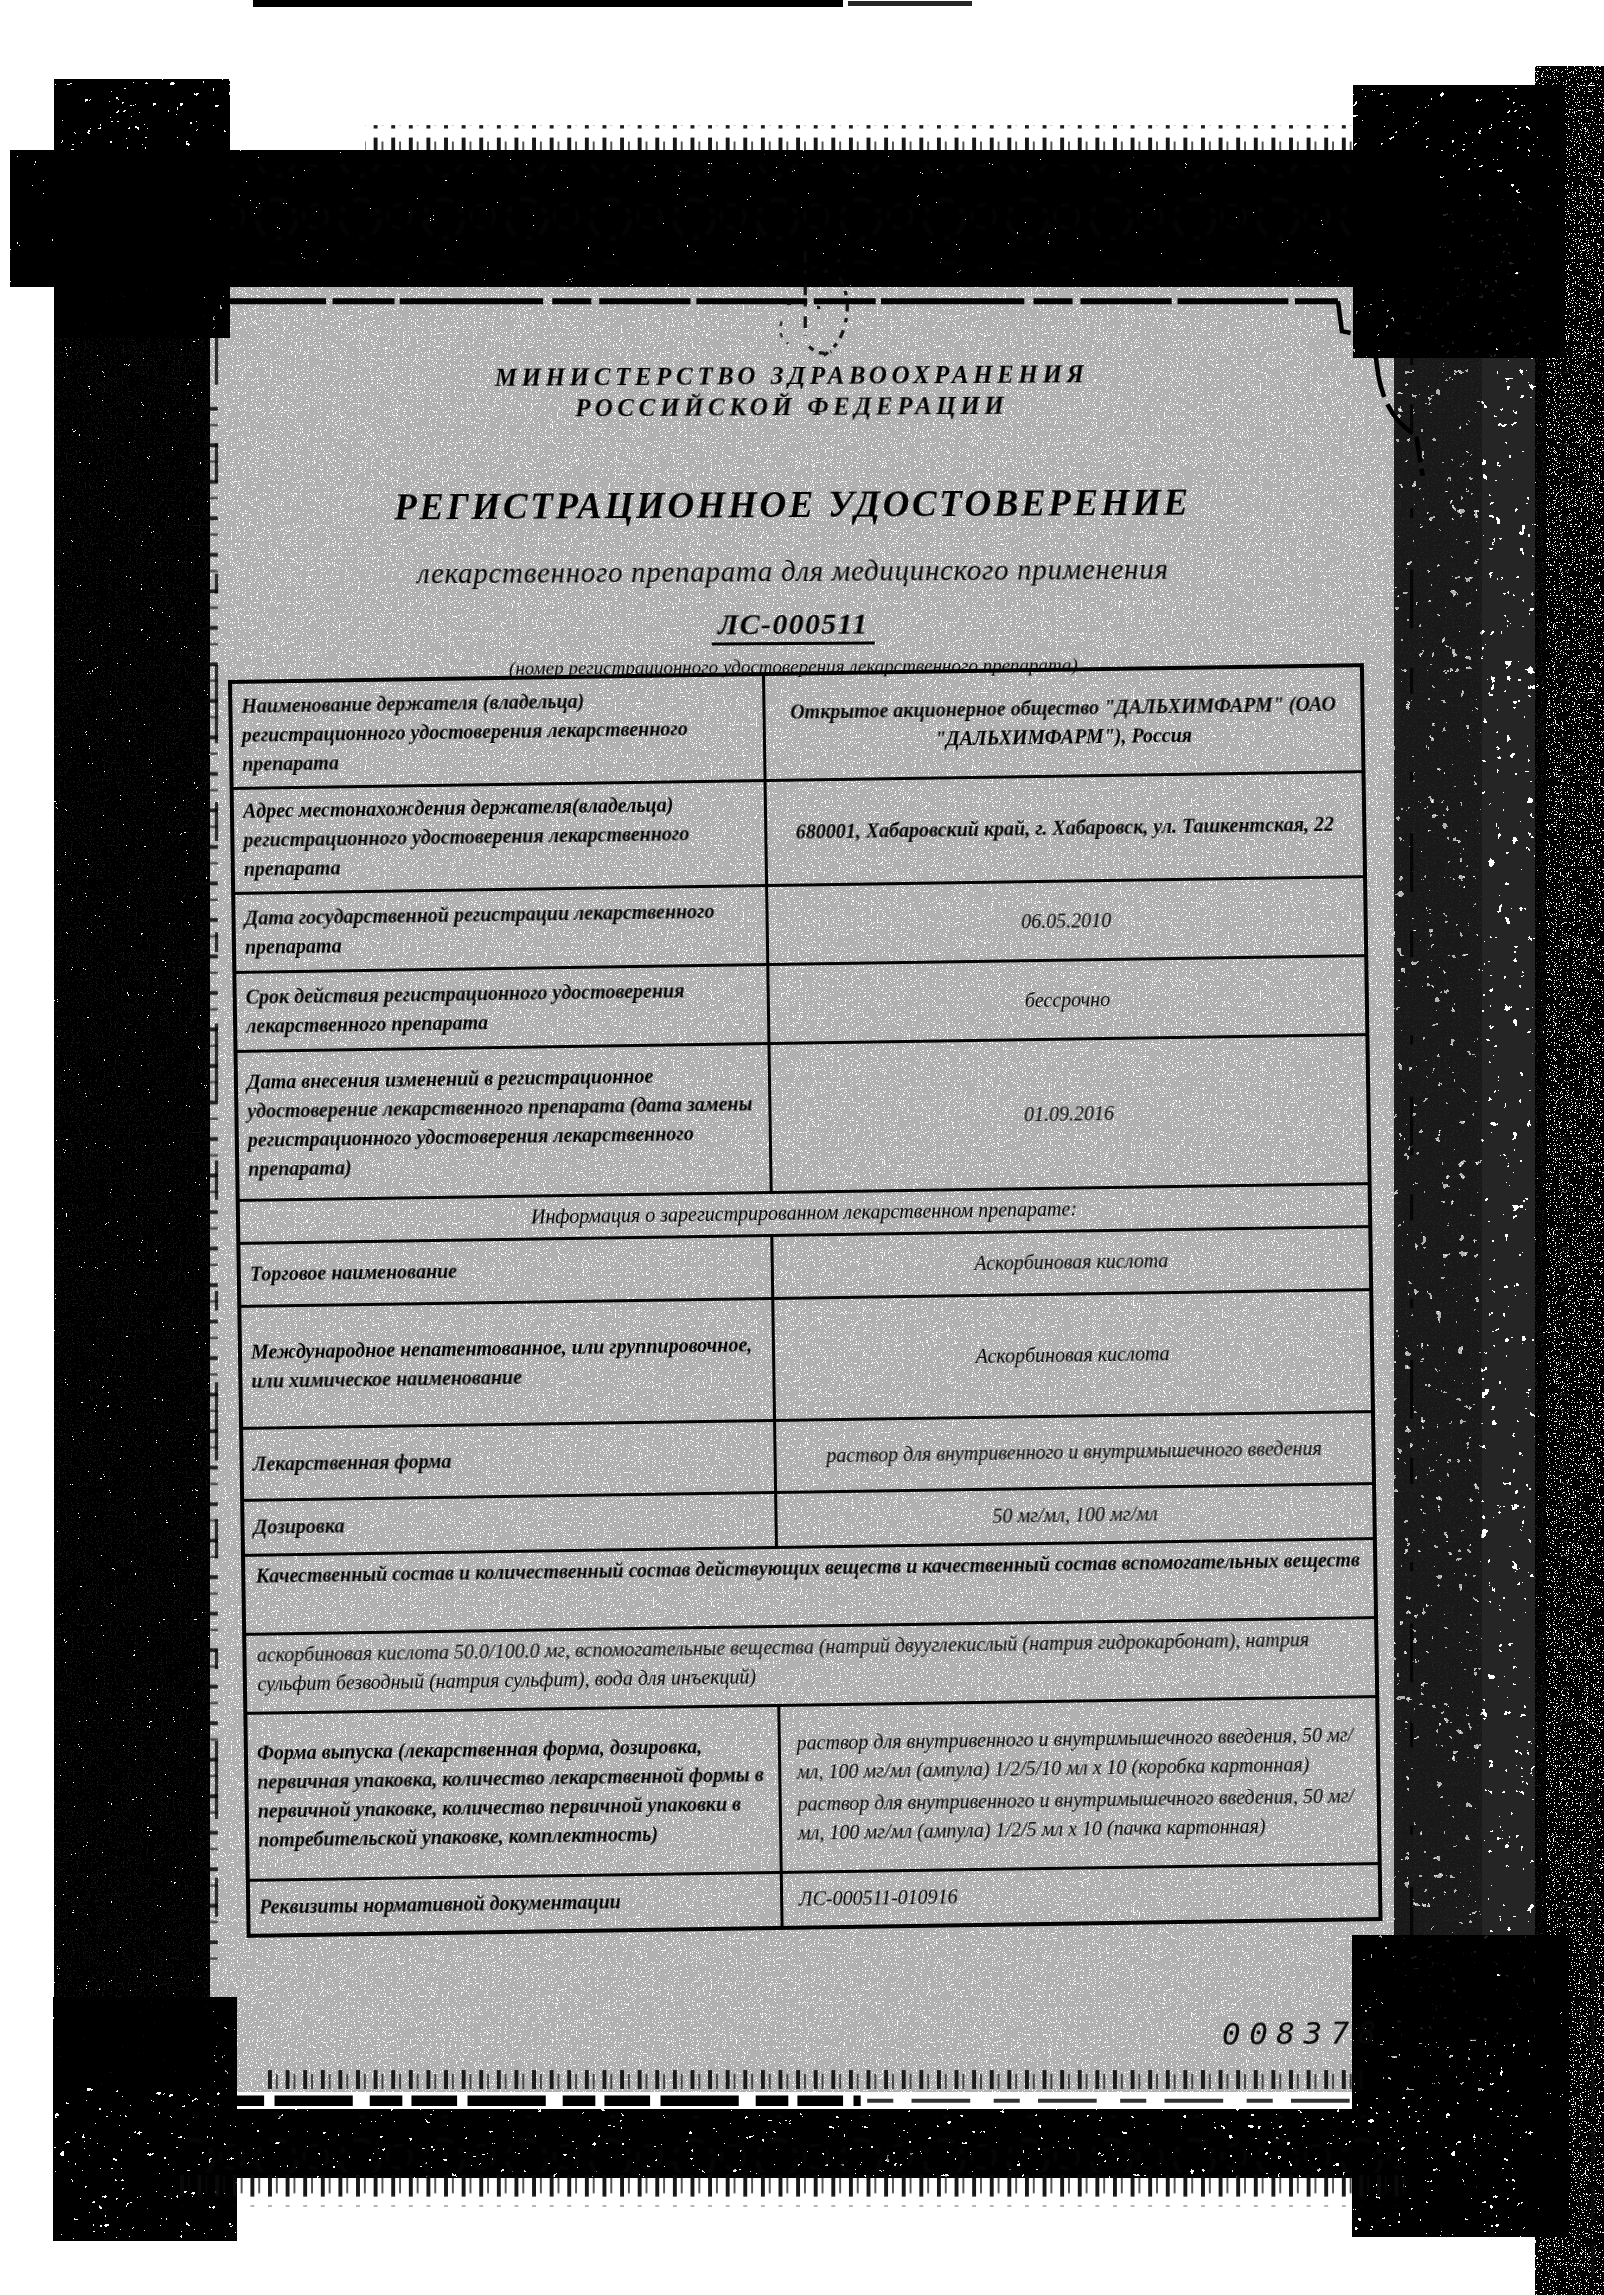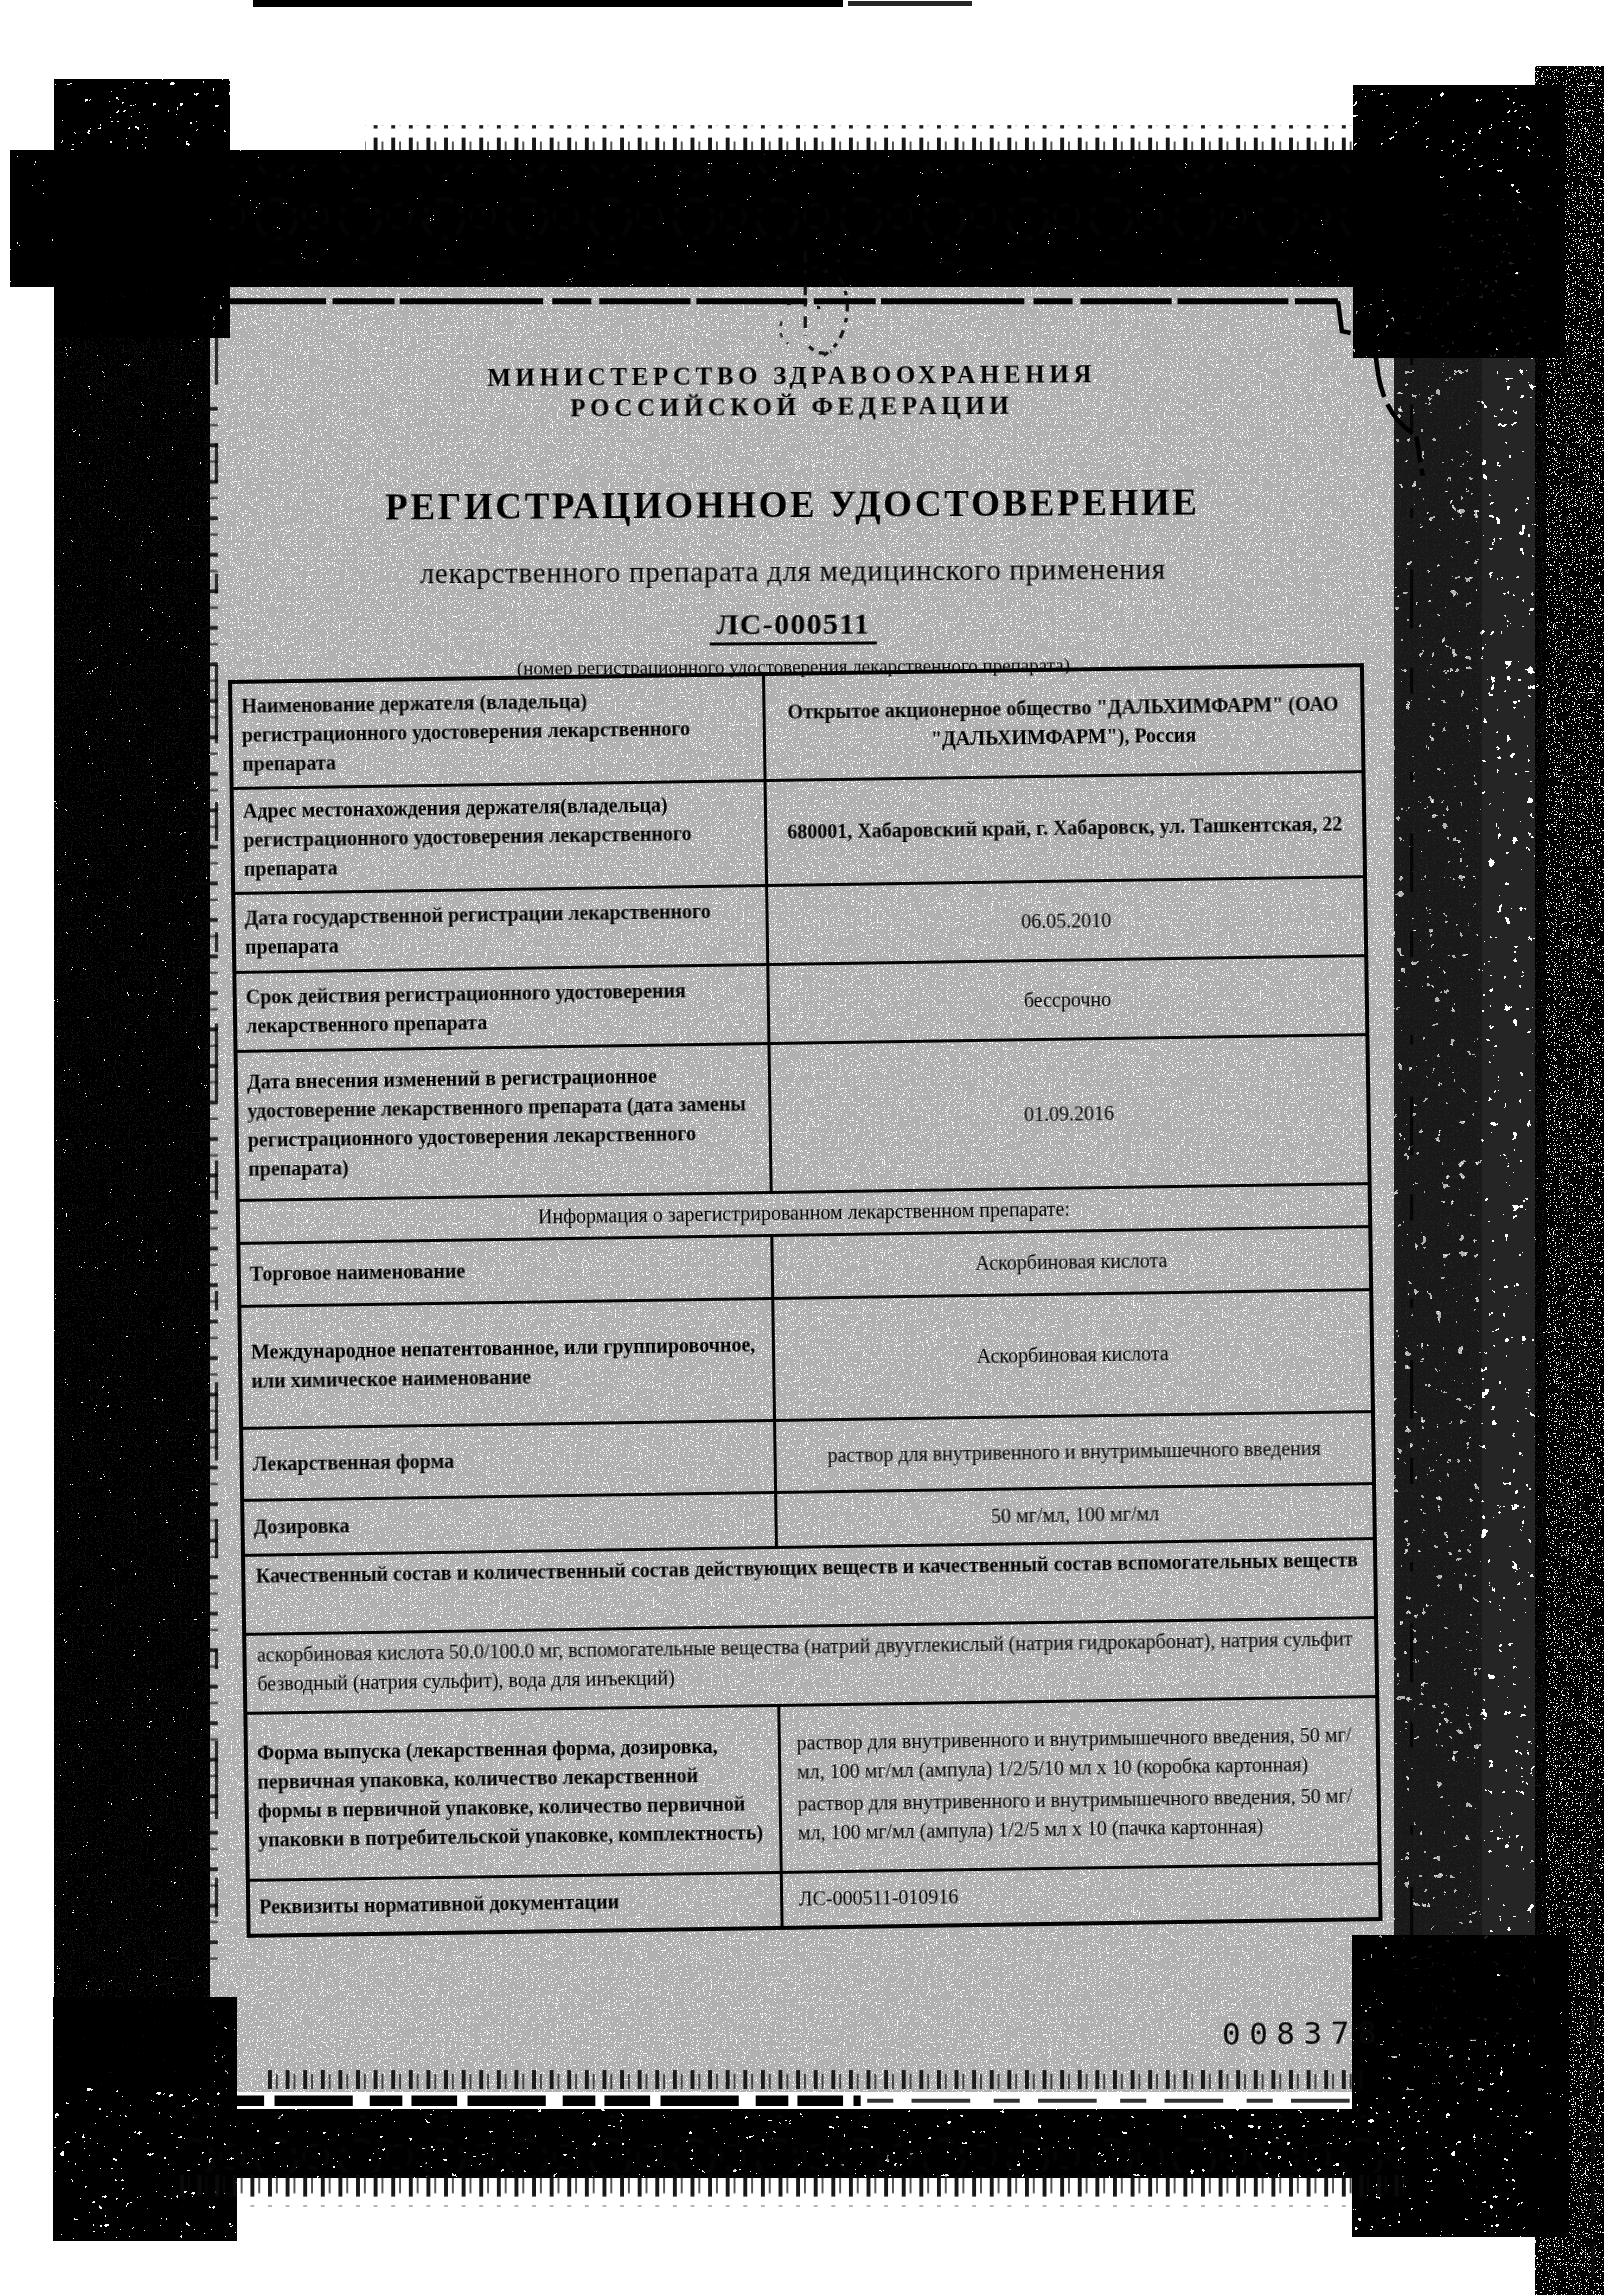--- a/index.html
+++ b/index.html
@@ -3,20 +3,21 @@
 <meta charset="utf-8">
 <style>
   html,body{margin:0;padding:0;background:#e8e8e8;}
   .sheet{
     position:relative;
     width:1604px;height:2295px;
     background:#ffffff;
     overflow:hidden;
     font-family:"Liberation Serif","DejaVu Serif",serif;
     color:#0b0b0b;
+    font-style:italic;
   }
   
   .artifact-bar{position:absolute;left:253px;top:0;width:590px;height:7.2px;background:#000;}
   .artifact-bar2{position:absolute;left:848px;top:1.3px;width:124px;height:4.6px;background:#000;opacity:.85;}
 
   .frame{position:absolute;left:0;top:0;pointer-events:none;}
   .emblem{position:absolute;left:740px;top:243px;pointer-events:none;opacity:.92;}
 
   .head{
     position:absolute;left:228px;top:360px;width:1129px;

